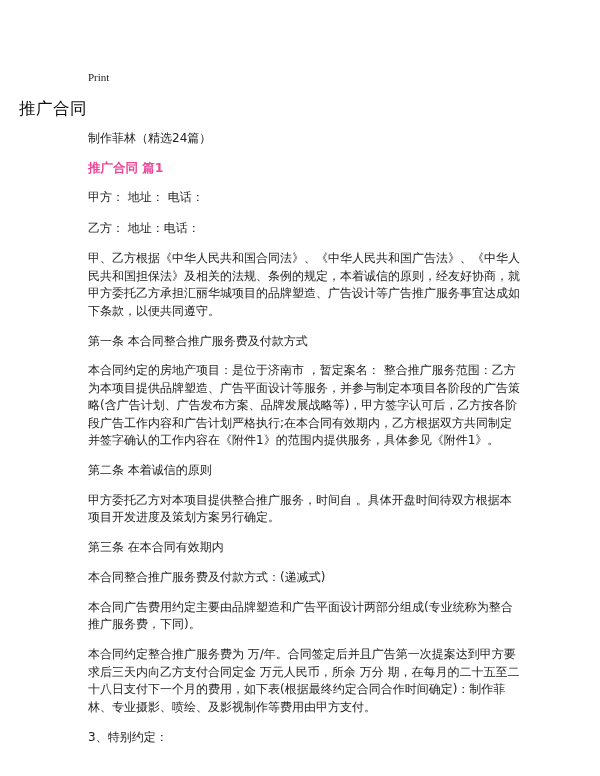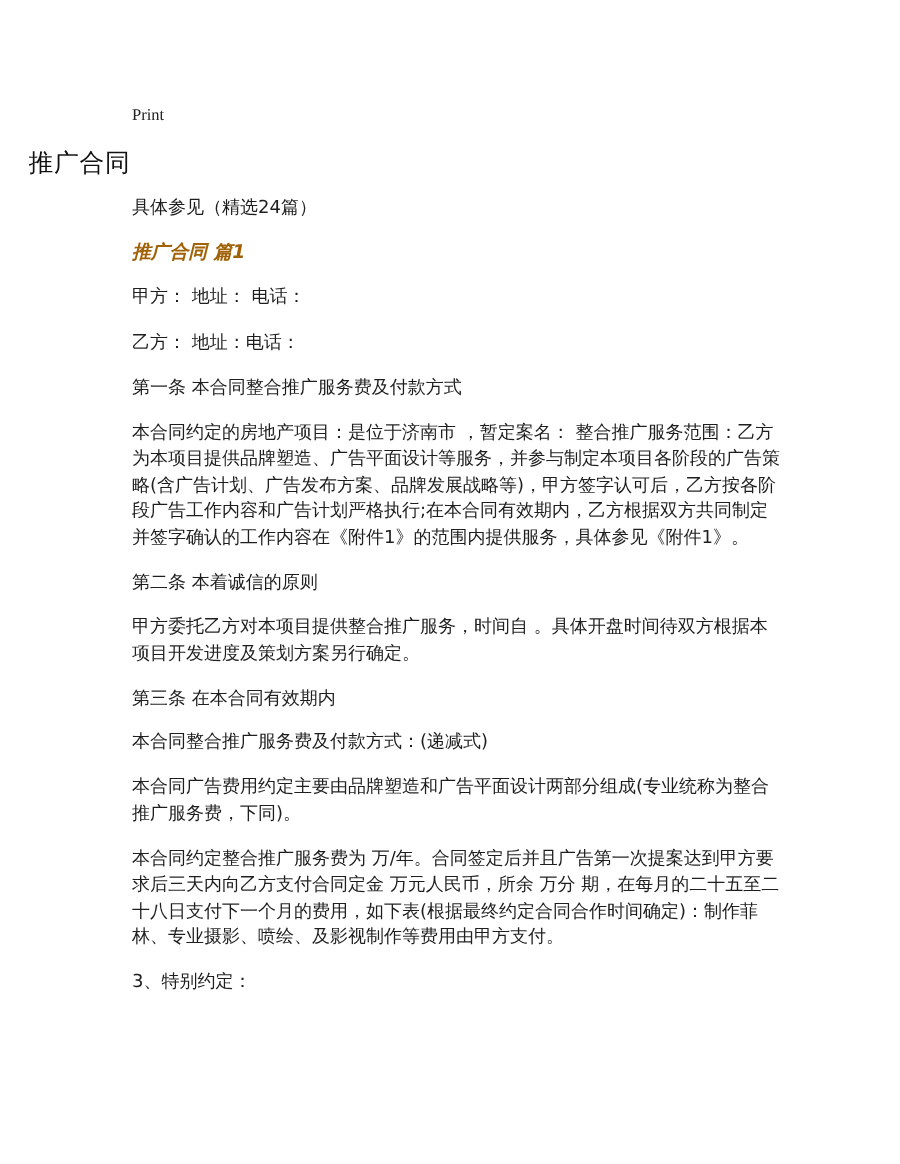--- a/index.html
+++ b/index.html
@@ -49,39 +49,39 @@
     line-height: 17.5px;
     color: #1e1e1e;
   }
   .content p {
     margin: 0 0 12.5px 0;
   }
   .subtitle { margin-bottom: 11px !important; }
   .section-heading {
     font-weight: bold;
     font-size: 12.5px;
-    color: #a16207;
+    color: #ec4899;
     margin-bottom: 13px !important;
-    font-style: italic;
   }
   .party-line { margin-bottom: 13px !important; }
   .article-title { margin-bottom: 12px !important; }
 </style>
 </head>
 <body>
 
 <div class="page">
   <div class="print-label">Print</div>
   <div class="doc-title">推广合同</div>
 
   <div class="content">
-    <p class="subtitle">具体参见（精选24篇）</p>
+    <p class="subtitle">制作菲林（精选24篇）</p>
     <p class="section-heading">推广合同 篇1</p>
     <p class="party-line">甲方： 地址： 电话：</p>
     <p class="party-line">乙方： 地址：电话：</p>
+    <p>甲、乙方根据《中华人民共和国合同法》、《中华人民共和国广告法》、《中华人民共和国担保法》及相关的法规、条例的规定，本着诚信的原则，经友好协商，就甲方委托乙方承担汇丽华城项目的品牌塑造、广告设计等广告推广服务事宜达成如下条款，以便共同遵守。</p>
 
     <p class="article-title">第一条 本合同整合推广服务费及付款方式</p>
     <p>本合同约定的房地产项目：是位于济南市 ，暂定案名： 整合推广服务范围：乙方为本项目提供品牌塑造、广告平面设计等服务，并参与制定本项目各阶段的广告策略(含广告计划、广告发布方案、品牌发展战略等)，甲方签字认可后，乙方按各阶段广告工作内容和广告计划严格执行;在本合同有效期内，乙方根据双方共同制定并签字确认的工作内容在《附件1》的范围内提供服务，具体参见《附件1》。</p>
 
     <p class="article-title">第二条 本着诚信的原则</p>
     <p>甲方委托乙方对本项目提供整合推广服务，时间自 。具体开盘时间待双方根据本项目开发进度及策划方案另行确定。</p>
 
     <p class="article-title">第三条 在本合同有效期内</p>
     <p>本合同整合推广服务费及付款方式：(递减式)</p>
     <p>本合同广告费用约定主要由品牌塑造和广告平面设计两部分组成(专业统称为整合推广服务费，下同)。</p>

